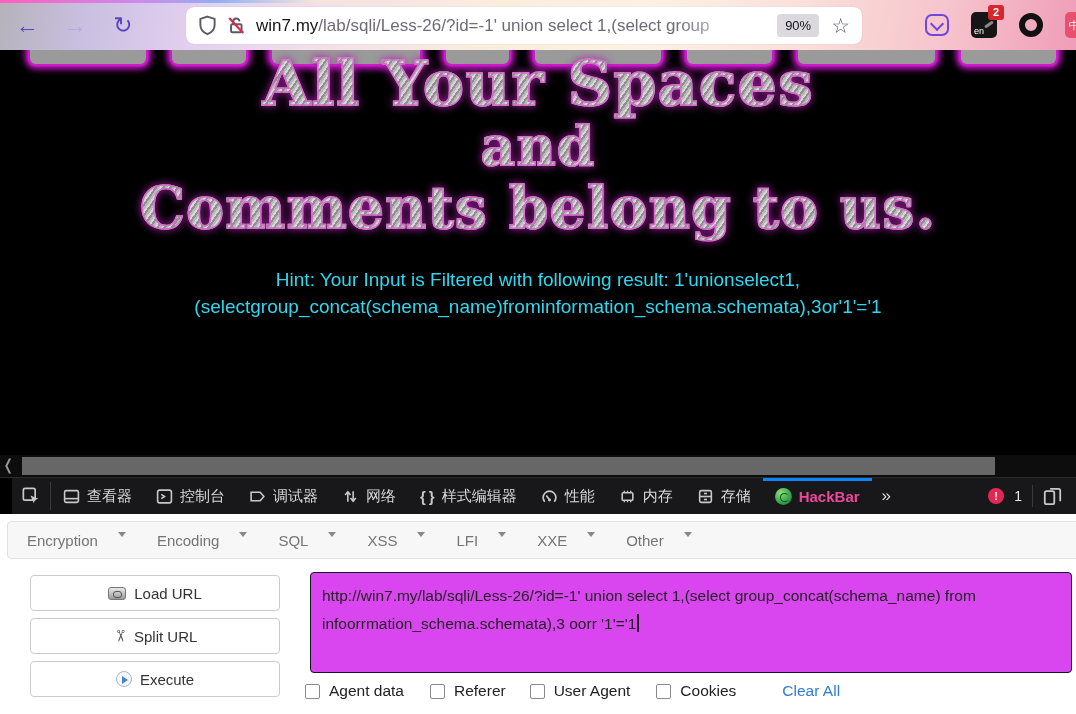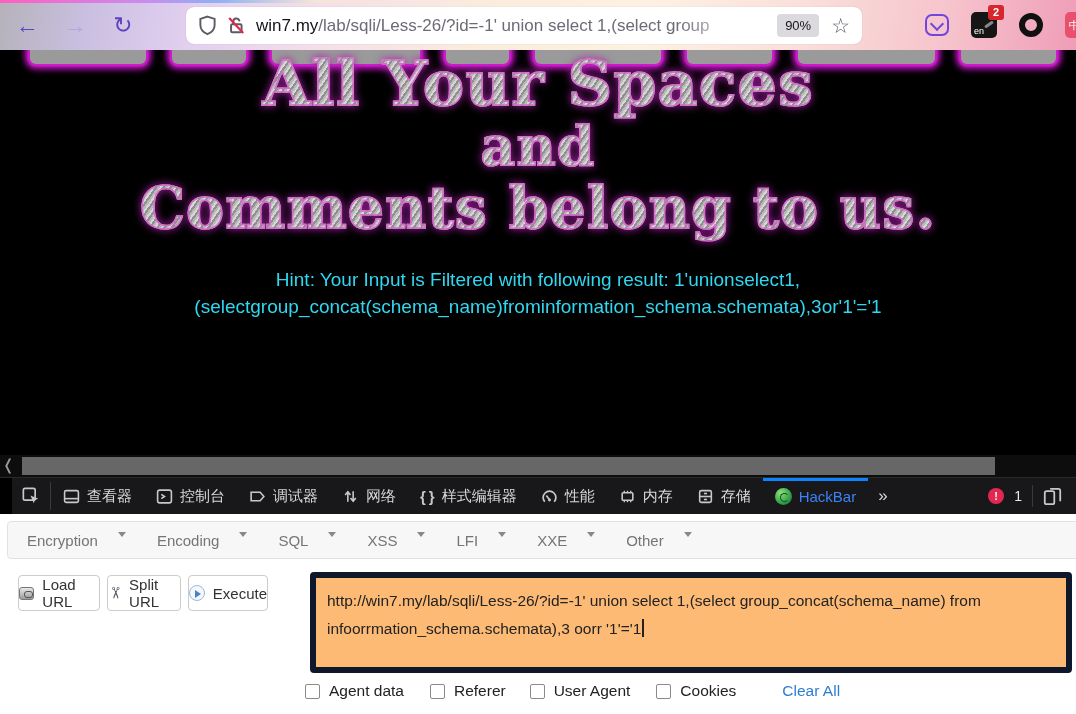--- a/index.html
+++ b/index.html
@@ -62,52 +62,52 @@
   .scrollrow .thumb { position:absolute; left:22px; top:2px; width:973px; height:18px; background:#676767; }
 
   
   .devtools { height:36px; background:#18181a; display:flex; align-items:stretch; color:#d7d7db; font-size:15px;margin-left:12px; }
   .dt-pick { display:flex; align-items:center; padding:0 10px; cursor:pointer; }
   .dt-sep { width:1px; background:#3a3a3e; margin:4px 0; }
   .dt-tabs { display:flex; align-items:stretch; }
   .dt-tab { position:relative; display:flex; align-items:center; gap:7px; padding:0 12px; cursor:pointer; white-space:nowrap; }
   .dt-tab svg, .dt-pick svg { display:block; }
   .dt-tab .braces { font-size:15px; color:#c8c8cc; font-weight:bold; }
-  .dt-tab.active { color:#3b82f6; font-weight:400; }
+  .dt-tab.active { color:#ec4899; font-weight:700; }
   .dt-tab.active::before { content:""; position:absolute; left:0; top:0; right:0; height:3px; background:#0a84ff; }
   .hb-icon { width:17px; height:17px; border-radius:50%;
     background:radial-gradient(circle at 34% 30%, #8fe07a, #3aa64c 55%, #17642a 100%); position:relative; }
   .hb-icon::after { content:""; position:absolute; left:5px; top:5px; width:7px; height:7px;
     border-radius:50%; border:1.5px solid #0f5220; border-right-color:transparent; }
   .dt-more { display:flex; align-items:center; font-size:17px; letter-spacing:-2px; padding:0 10px; color:#d7d7db; cursor:pointer; }
   .dt-right { margin-left:auto; display:flex; align-items:center; gap:10px; padding-right:14px; }
   .err-badge { width:16px; height:16px; border-radius:50%; background:#e22850; color:#fff; font-size:11px;
     font-weight:bold; text-align:center; line-height:16px; }
   .err-count { color:#e8e8ea; font-size:14px; }
 
   
   .panel { position:relative; height:200px; background:#fff; }
   .menubar { position:absolute; left:7px; right:-4px; top:7px; height:38px; background:#f7f7f7;
     border:1px solid #e2e2e2; border-radius:4px; display:flex; align-items:center; padding-left:19px; gap:31px; }
   .menu-item { color:#757575; font-size:15px; display:flex; align-items:flex-start; gap:20px; cursor:pointer; white-space:nowrap; }
   .caret { width:0; height:0; border-left:4px solid transparent; border-right:4px solid transparent; border-top:5px solid #888; }
-  .btncol { position:absolute; left:18px; top:61px; width:250px; display:flex; gap:7px; }
+  .btncol { position:absolute; left:30px; top:61px; width:250px; display:flex; flex-direction:column; gap:7px; }
   .hb-btn { height:36px; background:#fff; border:1px solid #ccc; border-radius:4px; display:flex;
     align-items:center; justify-content:center; gap:8px; font-size:15px; color:#333; cursor:pointer; }
   .ico-load { width:18px; height:13px; background:linear-gradient(#e9e9e9,#9a9a9a); border:1px solid #777;
     border-radius:3px; position:relative; }
   .ico-load::after { content:""; position:absolute; left:4px; top:3px; width:7px; height:5px;
     border:1.6px solid #555; border-radius:3px; }
   .ico-split { font-size:16px; color:#556; display:inline-block; transform:rotate(90deg); line-height:1; }
   .ico-exec { width:16px; height:16px; border-radius:50%; border:1.5px solid #9db8d6;
     background:#f4f8fc; position:relative; }
   .ico-exec::after { content:""; position:absolute; left:5.5px; top:4px; width:0; height:0;
     border-left:6px solid #4a83c4; border-top:4px solid transparent; border-bottom:4px solid transparent; }
-  .urlbox { position:absolute; left:310px; top:58px; width:762px; height:101px; background:#fdba74;
-    border:6px solid #0f172a; border-radius:4px; padding:9px 11px; font-size:15.5px; color:#222;
+  .urlbox { position:absolute; left:310px; top:58px; width:762px; height:101px; background:#d946ef;
+    border:1px solid #0f172a; border-radius:4px; padding:9px 11px; font-size:15.5px; color:#222;
     line-height:28px; word-wrap:break-word; overflow:hidden; cursor:text; }
   .tcursor { display:inline-block; width:1.5px; height:18px; background:#222; vertical-align:-3px; margin-left:1px;
     animation:blink 1s steps(1) infinite; }
   @keyframes blink { 50% { opacity:0; } }
   .opts { position:absolute; left:305px; top:168px; display:flex; align-items:center; font-size:15.5px; color:#222; }
   .opt { display:flex; align-items:center; gap:9px; cursor:pointer; }
   .cb { width:15px; height:15px; border:1.6px solid #8a8a8a; border-radius:2px; background:#fff; }
   .gap1{width:26px} .gap2{width:24px} .gap3{width:26px} .gap4{width:46px}
   .clear-all { color:#2d7dd2; cursor:pointer; }
 </style>

